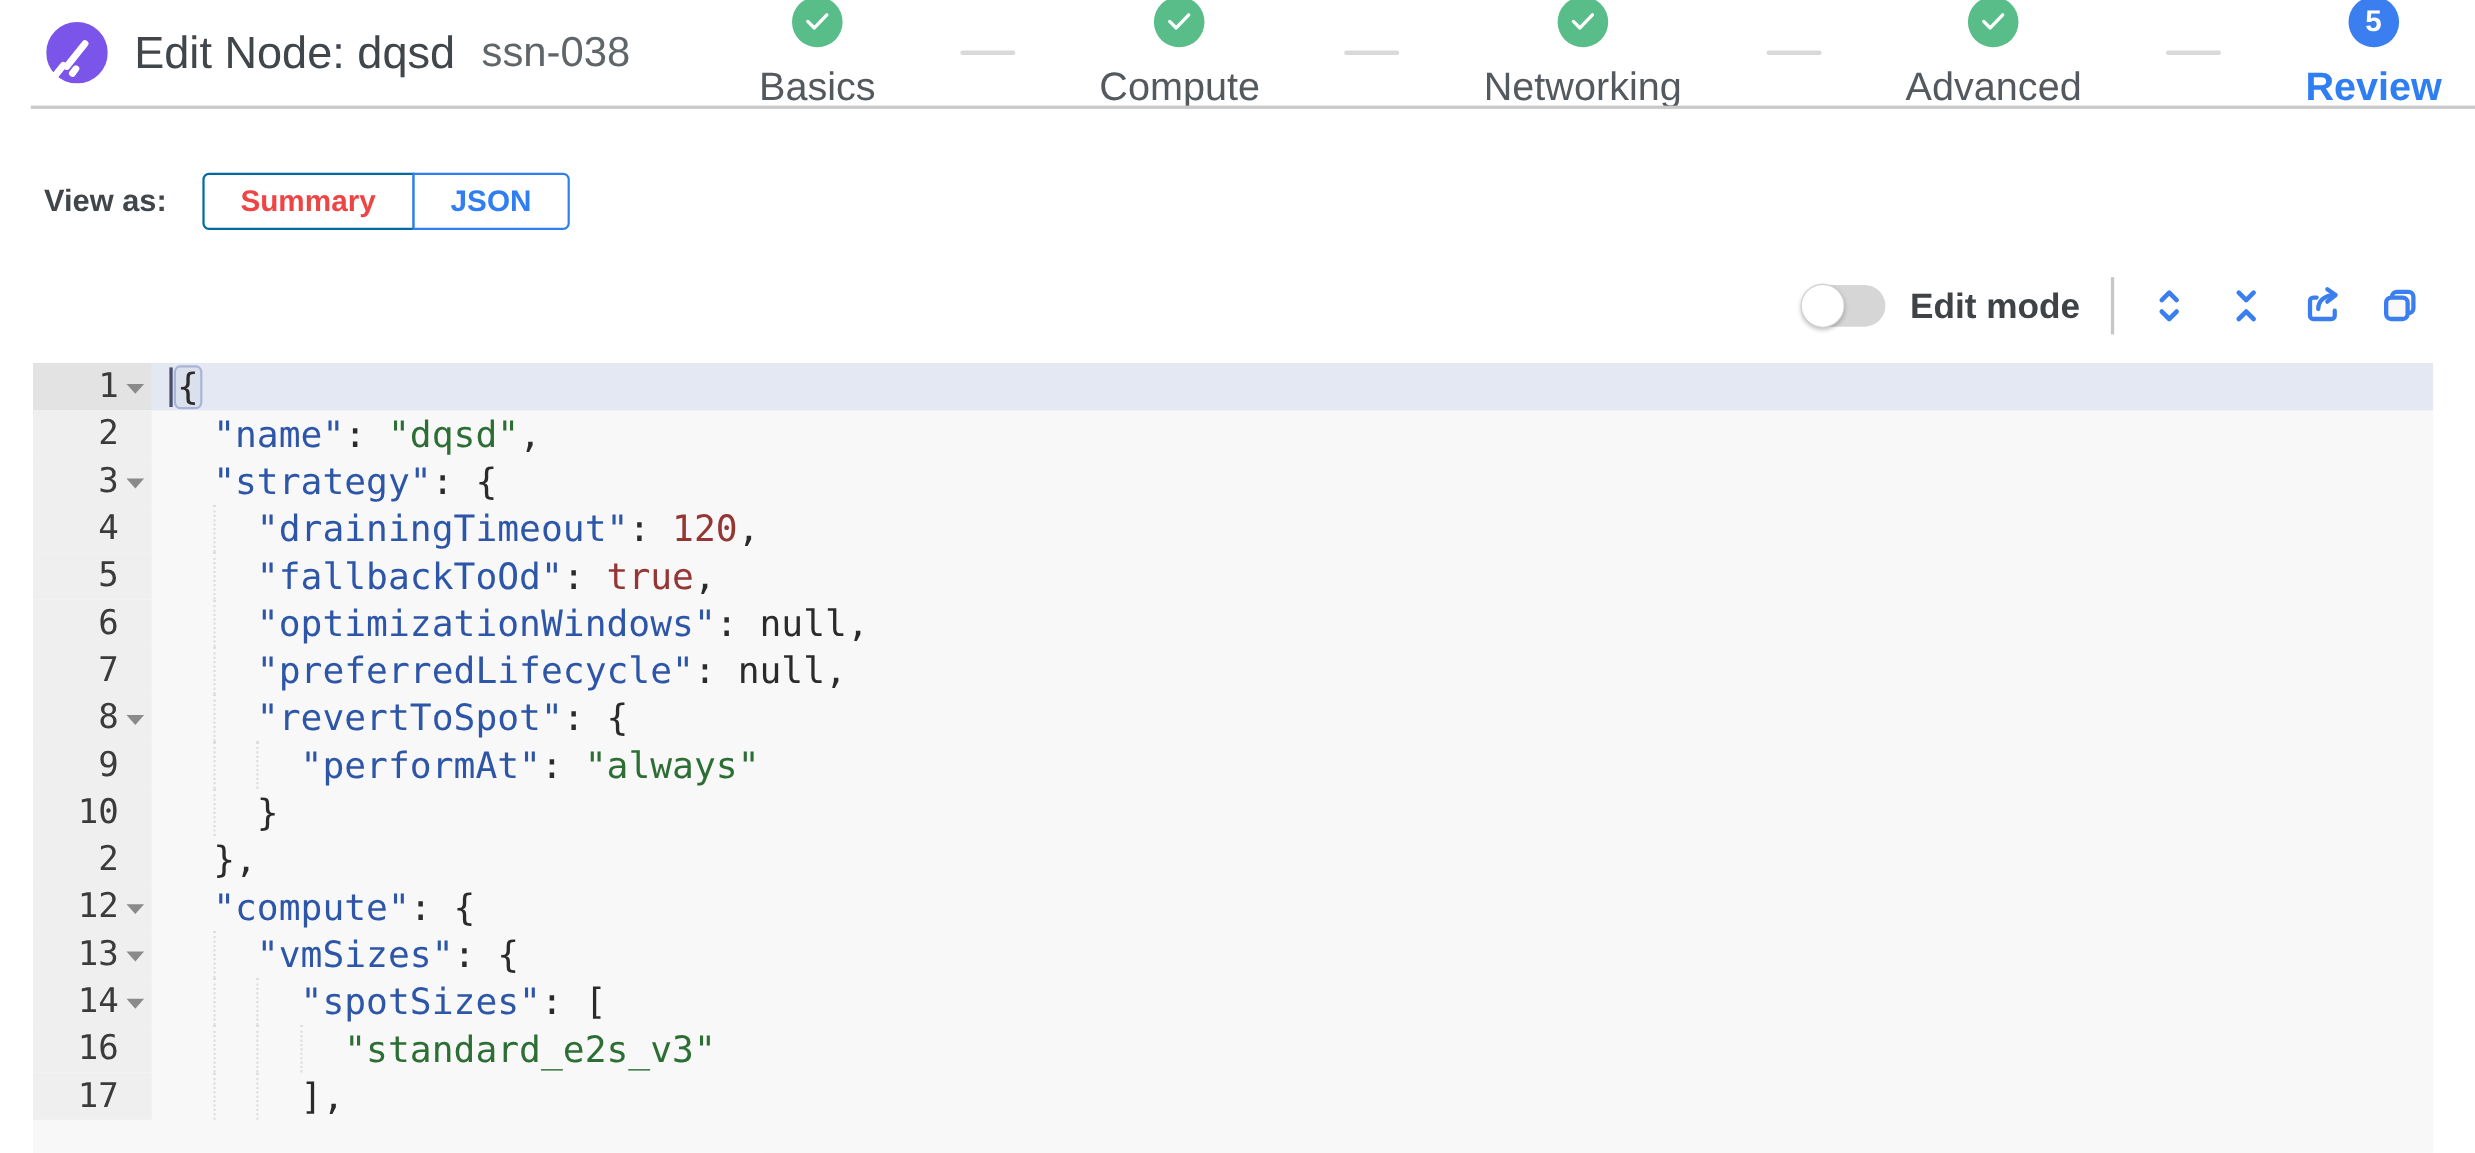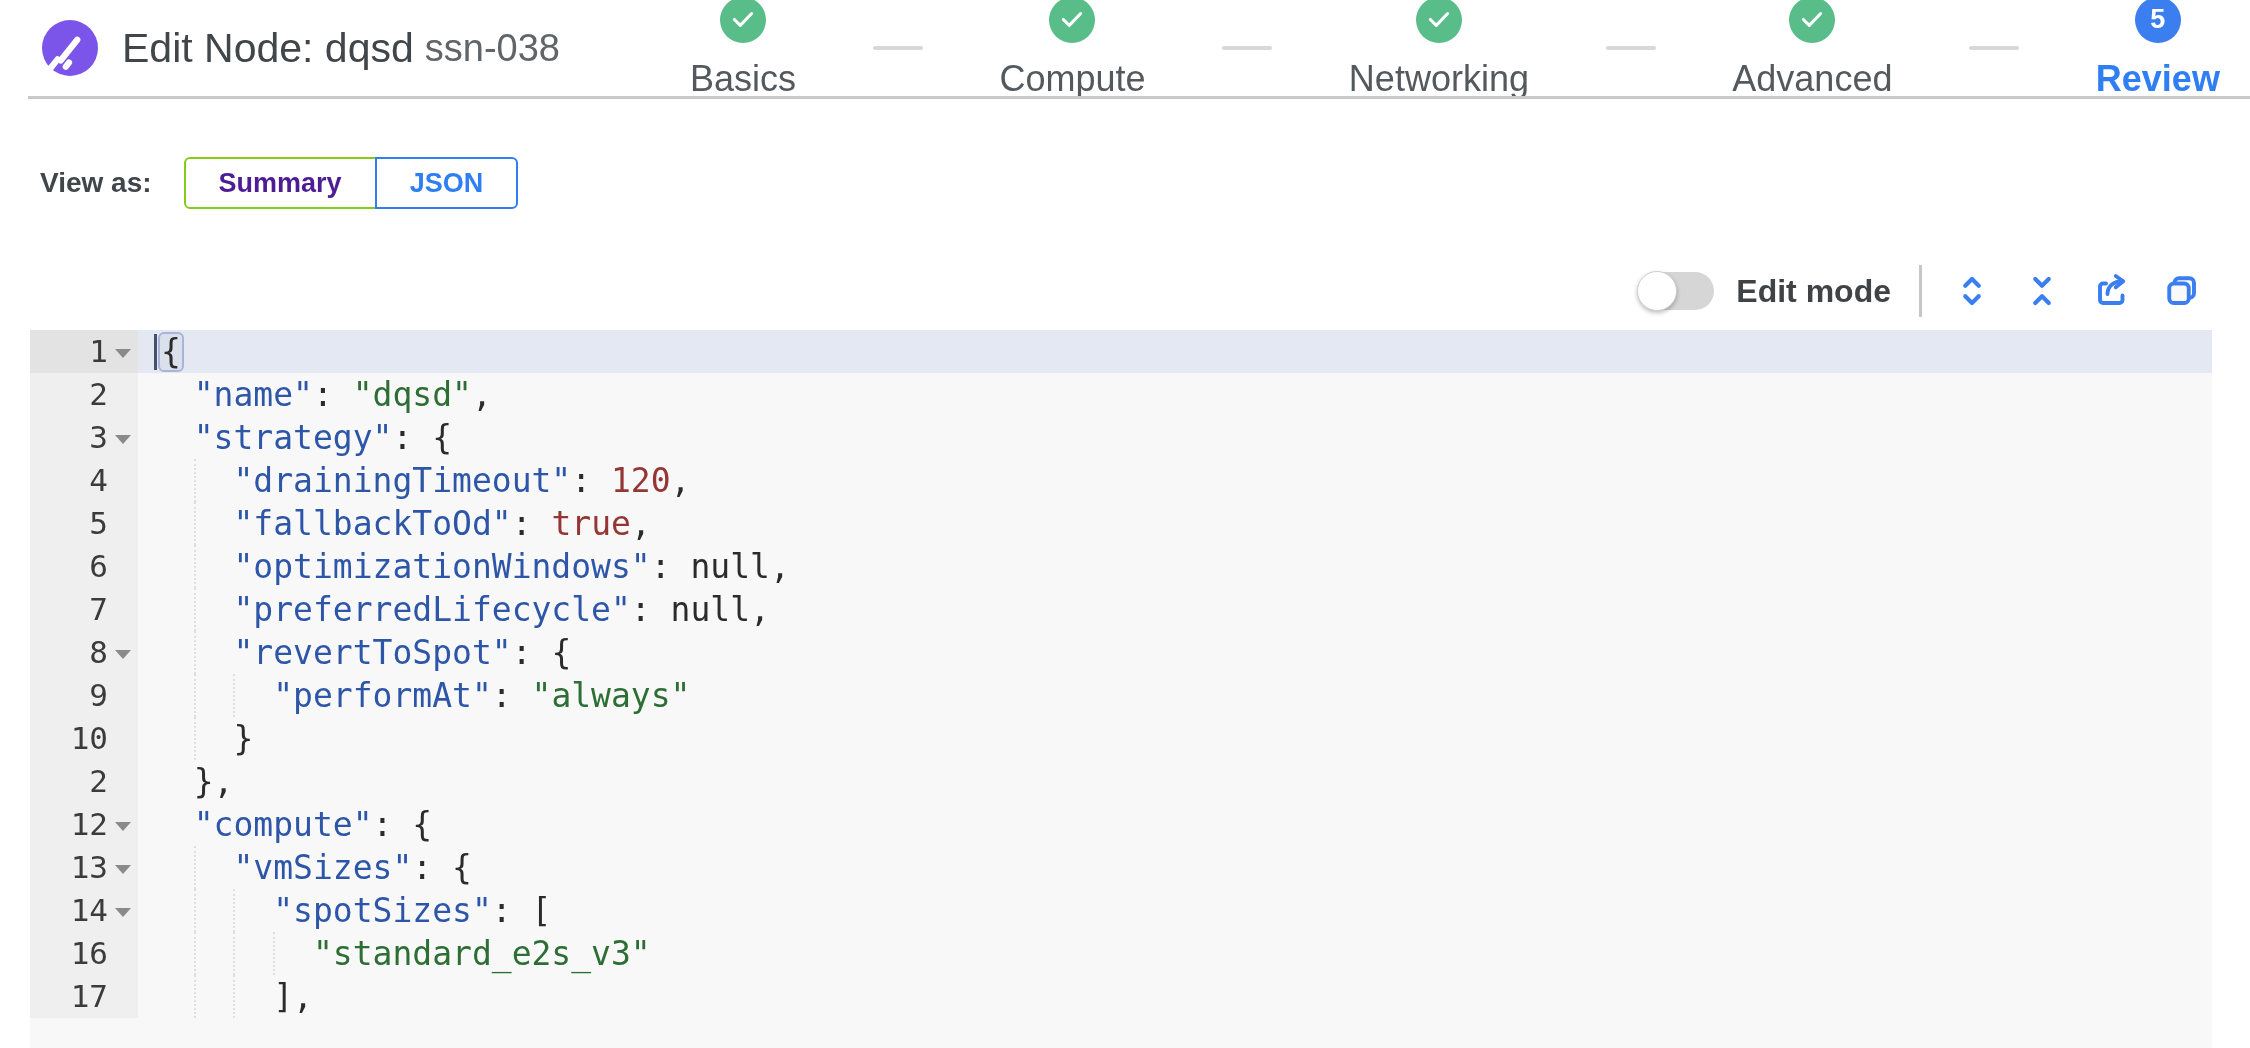--- a/index.html
+++ b/index.html
@@ -5,45 +5,45 @@
   * { box-sizing: border-box; margin: 0; padding: 0; }
   html, body { width: 2250px; height: 1048px; overflow: hidden; background: #ffffff;
     font-family: "Liberation Sans", sans-serif; }
 
   
   .header { position: absolute; top: 0; left: 0; width: 2250px; height: 96px;
     display: flex; align-items: center; padding-left: 42px; background: #fff; }
   .header-border { position: absolute; top: 96px; left: 28px; right: 0; height: 3px; background: #c9c9c9; }
   .logo { width: 56px; height: 56px; flex: 0 0 auto; }
   .page-title { margin-left: 24px; font-size: 41px; font-weight: normal; color: #41464b; white-space: nowrap; }
-  .subtitle-clip { margin-left: 11px; width: 158px; overflow: hidden; flex: 0 0 auto; }
+  .subtitle-clip { margin-left: 24px; width: 158px; overflow: hidden; flex: 0 0 auto; }
   .subtitle-clip span { font-size: 38px; color: #5f6569; white-space: nowrap; }
 
   .stepper { position: absolute; left: 690px; right: 30px; top: 0; height: 96px;
     display: flex; align-items: center; justify-content: space-between; }
   .step { display: flex; align-items: center; gap: 15px; cursor: pointer; flex-direction: column; }
   .step-circle { width: 46px; height: 46px; border-radius: 50%; background: #58bd88;
     display: flex; align-items: center; justify-content: center; flex: 0 0 auto; }
   .step.current .step-circle { background: #3b7ef0; color: #fff; font-size: 27px; font-weight: bold; }
   .step-circle svg { width: 26px; height: 26px; }
   .step-label { font-size: 36px; color: #54595e; white-space: nowrap; }
   .step.current .step-label { color: #2f7ff2; font-weight: bold; }
   .connector { width: 50px; height: 4px; border-radius: 2px; background: #d9d9d9; flex: 0 0 auto; }
 
   
   .viewas-row { position: absolute; top: 157px; left: 40px; height: 52px; display: flex; align-items: center; }
   .viewas-label { font-size: 28px; font-weight: bold; color: #41464b; margin-right: 32px; }
   .seg { display: flex; }
-  .seg-btn { height: 52px; padding: 0 33px; background: #fff; border: 2px solid #84cc16;
-    font-family: "Liberation Sans", sans-serif; font-size: 27px; font-weight: bold; color: #4c1d95; cursor: pointer; }
+  .seg-btn { height: 52px; padding: 0 33px; background: #fff; border: 2px solid #0369a1;
+    font-family: "Liberation Sans", sans-serif; font-size: 27px; font-weight: bold; color: #ef4444; cursor: pointer; }
   .seg-btn:first-child { border-radius: 6px 0 0 6px; }
   .seg-btn.selected { border: 2px solid #2f7ff2; color: #2f7ff2; border-radius: 0 6px 6px 0; margin-left: -2px; position: relative; z-index: 1; }
 
   
-  .toolbar { position: absolute; top: 261px; right: 40px; height: 60px; display: flex; align-items: center; }
+  .toolbar { position: absolute; top: 248px; right: 40px; height: 60px; display: flex; align-items: center; }
   .toggle { width: 76px; height: 38px; border-radius: 19px; background: #d6d6d6; position: relative; cursor: pointer; flex: 0 0 auto; }
   .toggle .knob { position: absolute; left: -1px; top: -1px; width: 40px; height: 40px; border-radius: 50%;
     background: #fff; border: 1px solid #cfcfcf; box-shadow: 0 2px 4px rgba(0,0,0,.25); }
   .editmode-label { font-size: 32px; font-weight: bold; color: #3f4346; margin: 0 28px 0 22px; white-space: nowrap; }
   .vdivider { width: 3px; height: 52px; background: #c6c6c6; margin-right: 22px; }
   .icon-btn { width: 56px; height: 56px; border: none; background: transparent; color: #3b7ef0;
     display: flex; align-items: center; justify-content: center; cursor: pointer; }
   .icon-btn svg { width: 36px; height: 36px; }
 
   

